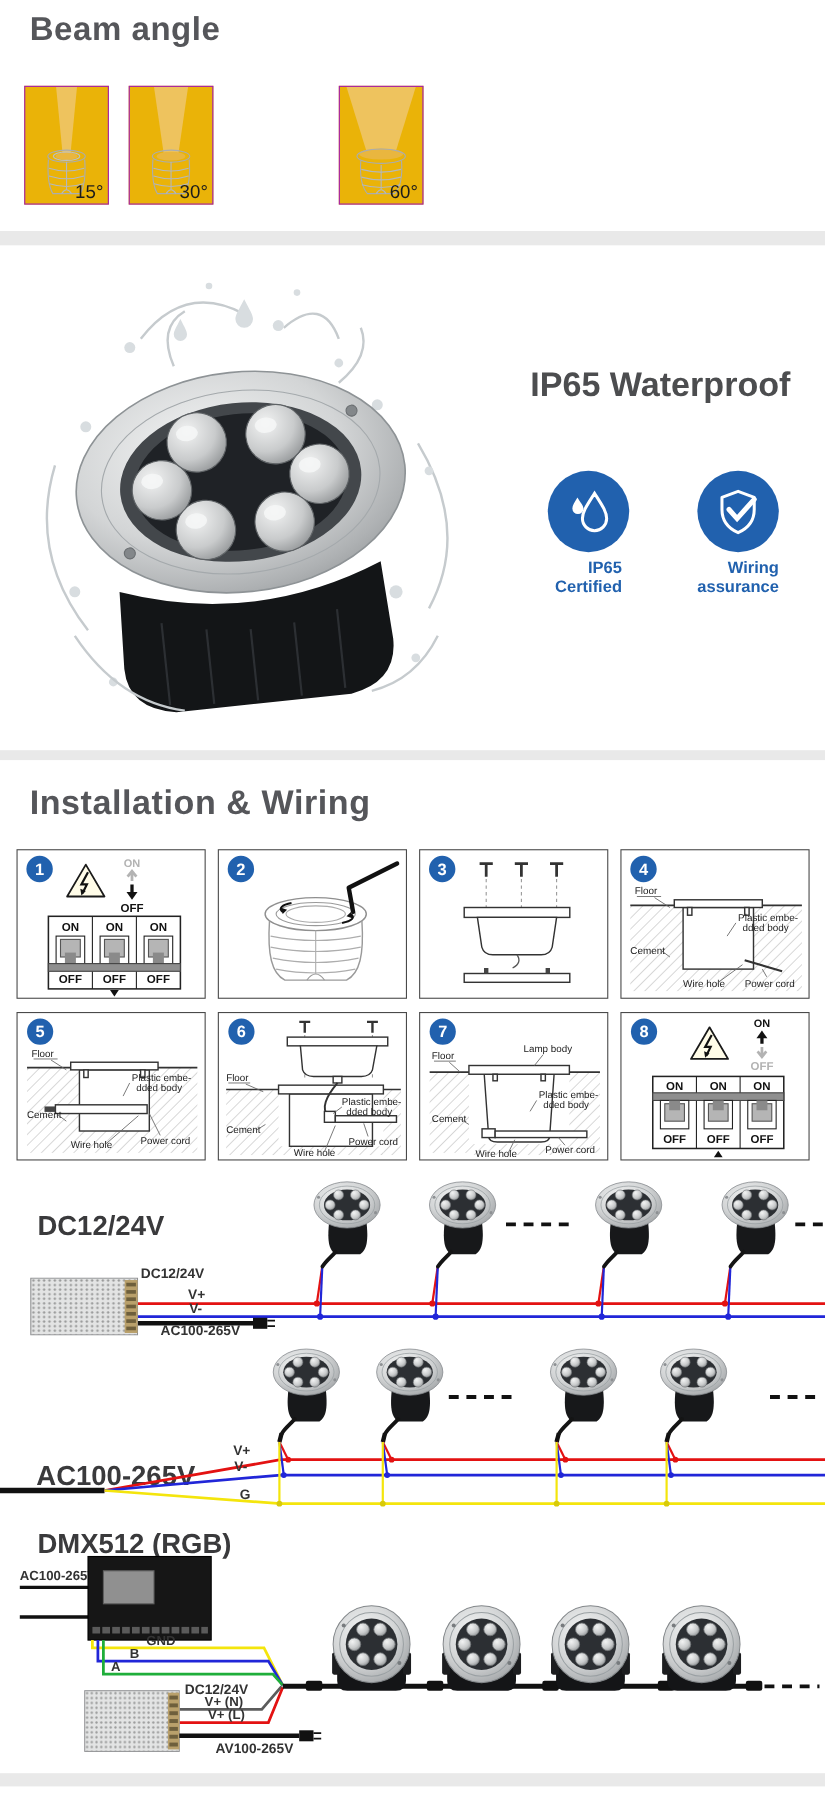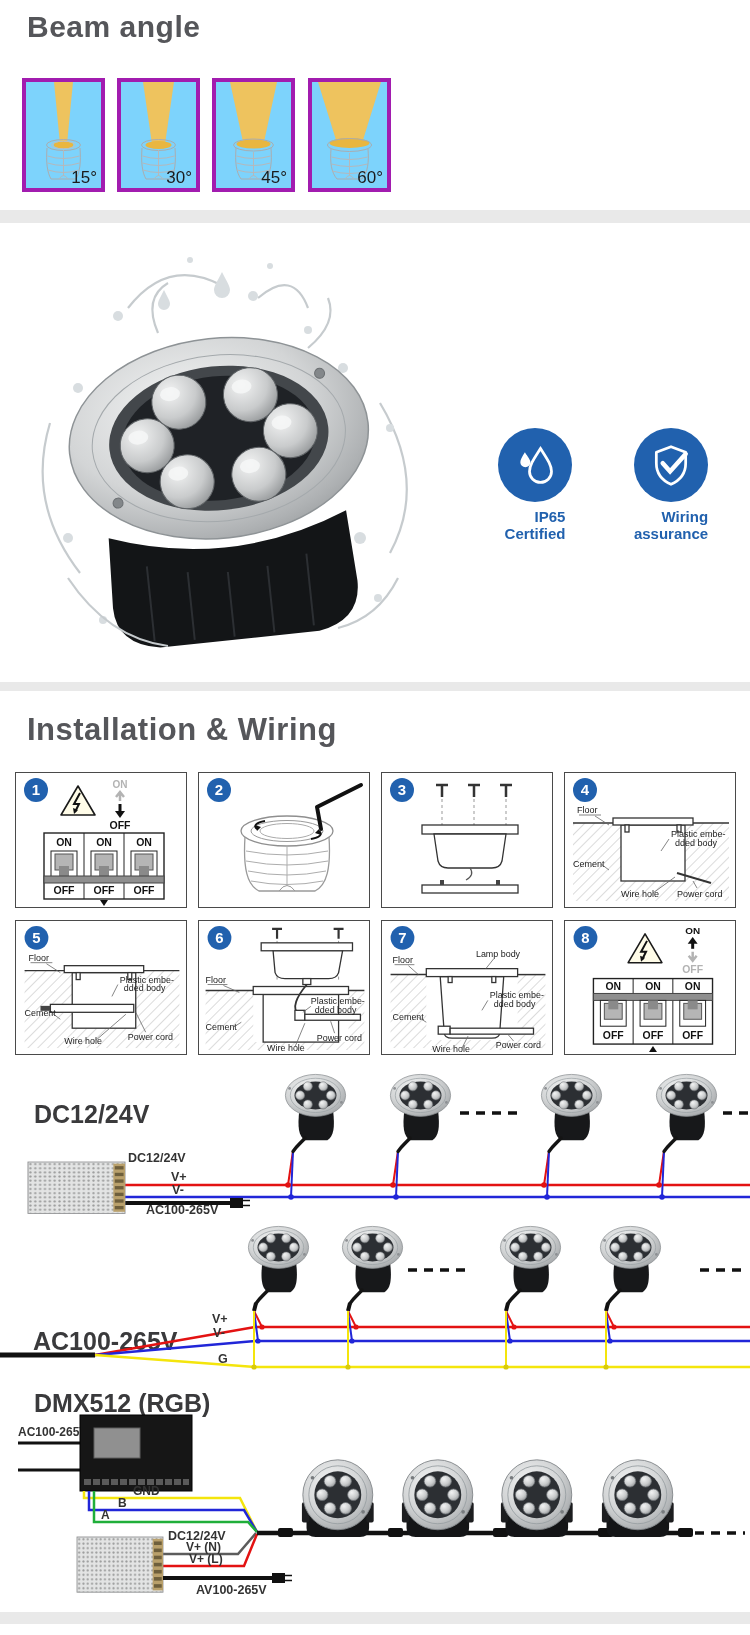--- a/index.html
+++ b/index.html
@@ -1,20 +1,20 @@
 <!DOCTYPE html>
 <html><head>
 <meta charset="utf-8">
 <style>
   html,body{margin:0;padding:0;background:#fff;font-family:"Liberation Sans",sans-serif;}
   .page{position:relative;width:750px;height:1635px;background:#fff;overflow:hidden;padding-left:32px;}
   .abs{position:absolute;}
   .divider{position:absolute;left:0;width:750px;background:#e9e9e9;}
   .h-big{font-size:30px;font-weight:bold;color:#55565a;letter-spacing:0.5px;}
-  .beam-box{position:absolute;top:78px;width:75px;height:106px;border:4px solid #a21caf;background:#7dd3fc;}
+  .beam-box{position:absolute;top:78px;width:75px;height:106px;border:1px solid #a21caf;background:#eab308;}
   .steps-grid{position:absolute;left:15px;top:772px;width:721px;display:grid;grid-template-columns:repeat(4,172px);grid-template-rows:136px 135px;column-gap:11px;row-gap:12px;}
   .step-box{border:1px solid #4a4a4a;background:#fff;}
   .step-box svg{display:block;width:100%;height:100%;}
   svg text{font-family:"Liberation Sans",sans-serif;}
   .badge-wrap{position:absolute;left:462px;top:428px;width:282px;display:flex;justify-content:center;gap:18px;}
   .badge{width:118px;display:flex;flex-direction:column;align-items:center;}
   .badge-circle{width:74px;height:74px;border-radius:50%;background:#2161ae;display:flex;align-items:center;justify-content:center;}
   .badge-label{margin-top:6px;text-align:right;font-size:15px;font-weight:bold;color:#2161ae;line-height:1.15;}
   .wp-title{position:absolute;left:482px;top:332px;font-size:31px;font-weight:bold;color:#4c4d4f;}
   .xs-label{font-size:9px;fill:#222;}
@@ -110,31 +110,20 @@
     <svg viewBox="0 0 75 106">
       <polygon points="22,0 53,0 44,62 31,62" fill="#eec35e"></polygon>
       <ellipse cx="37.5" cy="63" rx="13" ry="4" fill="#e9b63f"></ellipse>
       <ellipse cx="37.5" cy="63" rx="17" ry="5.5" fill="none" stroke="#a9adb0"></ellipse>
       <path d="M21,66 C20,80 21,90 25,97 L50,97 C54,90 55,80 54,66" fill="none" stroke="#aaadb0"></path>
       <path d="M21.5,74 Q37.5,79 53.5,74 M21.5,81 Q37.5,86 53.5,81 M22,88 Q37.5,93 53,88" fill="none" stroke="#b5b8bb"></path>
       <path d="M37.5,68 V94 M33,97 Q37.5,90 42,97" fill="none" stroke="#b5b8bb"></path>
       <text x="71" y="101" text-anchor="end" font-size="17" fill="#1c1c1c">30°</text>
     </svg>
   </div>
-  <div class="beam-box" style="left:212px;">
-    <svg viewBox="0 0 75 106">
-      <polygon points="14,0 61,0 48,60 27,60" fill="#eec35e"></polygon>
-      <ellipse cx="37.5" cy="62" rx="17" ry="4.6" fill="#e9b63f"></ellipse>
-      <ellipse cx="37.5" cy="63" rx="20" ry="6" fill="none" stroke="#a9adb0"></ellipse>
-      <path d="M20,66 C19,80 20,90 25,97 L50,97 C55,90 56,80 55,66" fill="none" stroke="#aaadb0"></path>
-      <path d="M20.5,74 Q37.5,79 54.5,74 M20.5,81 Q37.5,86 54.5,81 M21,88 Q37.5,93 54,88" fill="none" stroke="#b5b8bb"></path>
-      <path d="M37.5,70 V94 M33,97 Q37.5,90 42,97" fill="none" stroke="#b5b8bb"></path>
-      <text x="71" y="101" text-anchor="end" font-size="17" fill="#1c1c1c">45°</text>
-    </svg>
-  </div>
   <div class="beam-box" style="left:308px;">
     <svg viewBox="0 0 75 106">
       <polygon points="6,0 69,0 51,58 24,58" fill="#eec35e"></polygon>
       <ellipse cx="37.5" cy="61" rx="20" ry="5" fill="#e9b63f"></ellipse>
       <ellipse cx="37.5" cy="63" rx="22" ry="6.5" fill="none" stroke="#a9adb0"></ellipse>
       <path d="M19,67 C18,80 19,90 25,97 L50,97 C56,90 57,80 56,67" fill="none" stroke="#aaadb0"></path>
       <path d="M19.5,75 Q37.5,80 55.5,75 M19.5,82 Q37.5,87 55.5,82 M20,89 Q37.5,94 55,89" fill="none" stroke="#b5b8bb"></path>
       <path d="M37.5,71 V94 M33,97 Q37.5,90 42,97" fill="none" stroke="#b5b8bb"></path>
       <text x="71" y="101" text-anchor="end" font-size="17" fill="#1c1c1c">60°</text>
     </svg>
@@ -190,20 +179,21 @@
       </g>
       <circle cx="322" cy="146" r="5" fill="#83878a" stroke="#6b6f72"></circle>
       <circle cx="108" cy="254" r="5" fill="#83878a" stroke="#6b6f72"></circle>
     </g>
     <g stroke="#c6cbce" fill="none" stroke-width="2.2">
       <path d="M60,340 Q100,400 160,408"></path>
         <path d="M330,390 Q370,380 390,340"></path>
     </g>
   </svg>
 
+  <div class="wp-title">IP65 Waterproof</div>
 
   <div class="badge-wrap">
     <div class="badge">
       <div class="badge-circle">
         <svg width="44" height="44" viewBox="0 0 48 48">
           <path d="M30,6 C23,17 18,24 18,31 a12,12 0 0 0 24,0 C42,24 37,17 30,6 Z" stroke="#fff" stroke-width="3" fill="none"></path>
           <path d="M13,10 C10,15 8,18 8,21 a5.5,5.5 0 0 0 11,0 C19,18 16,15 13,10 Z" fill="#fff"></path>
         </svg>
       </div>
       <div class="badge-label">

